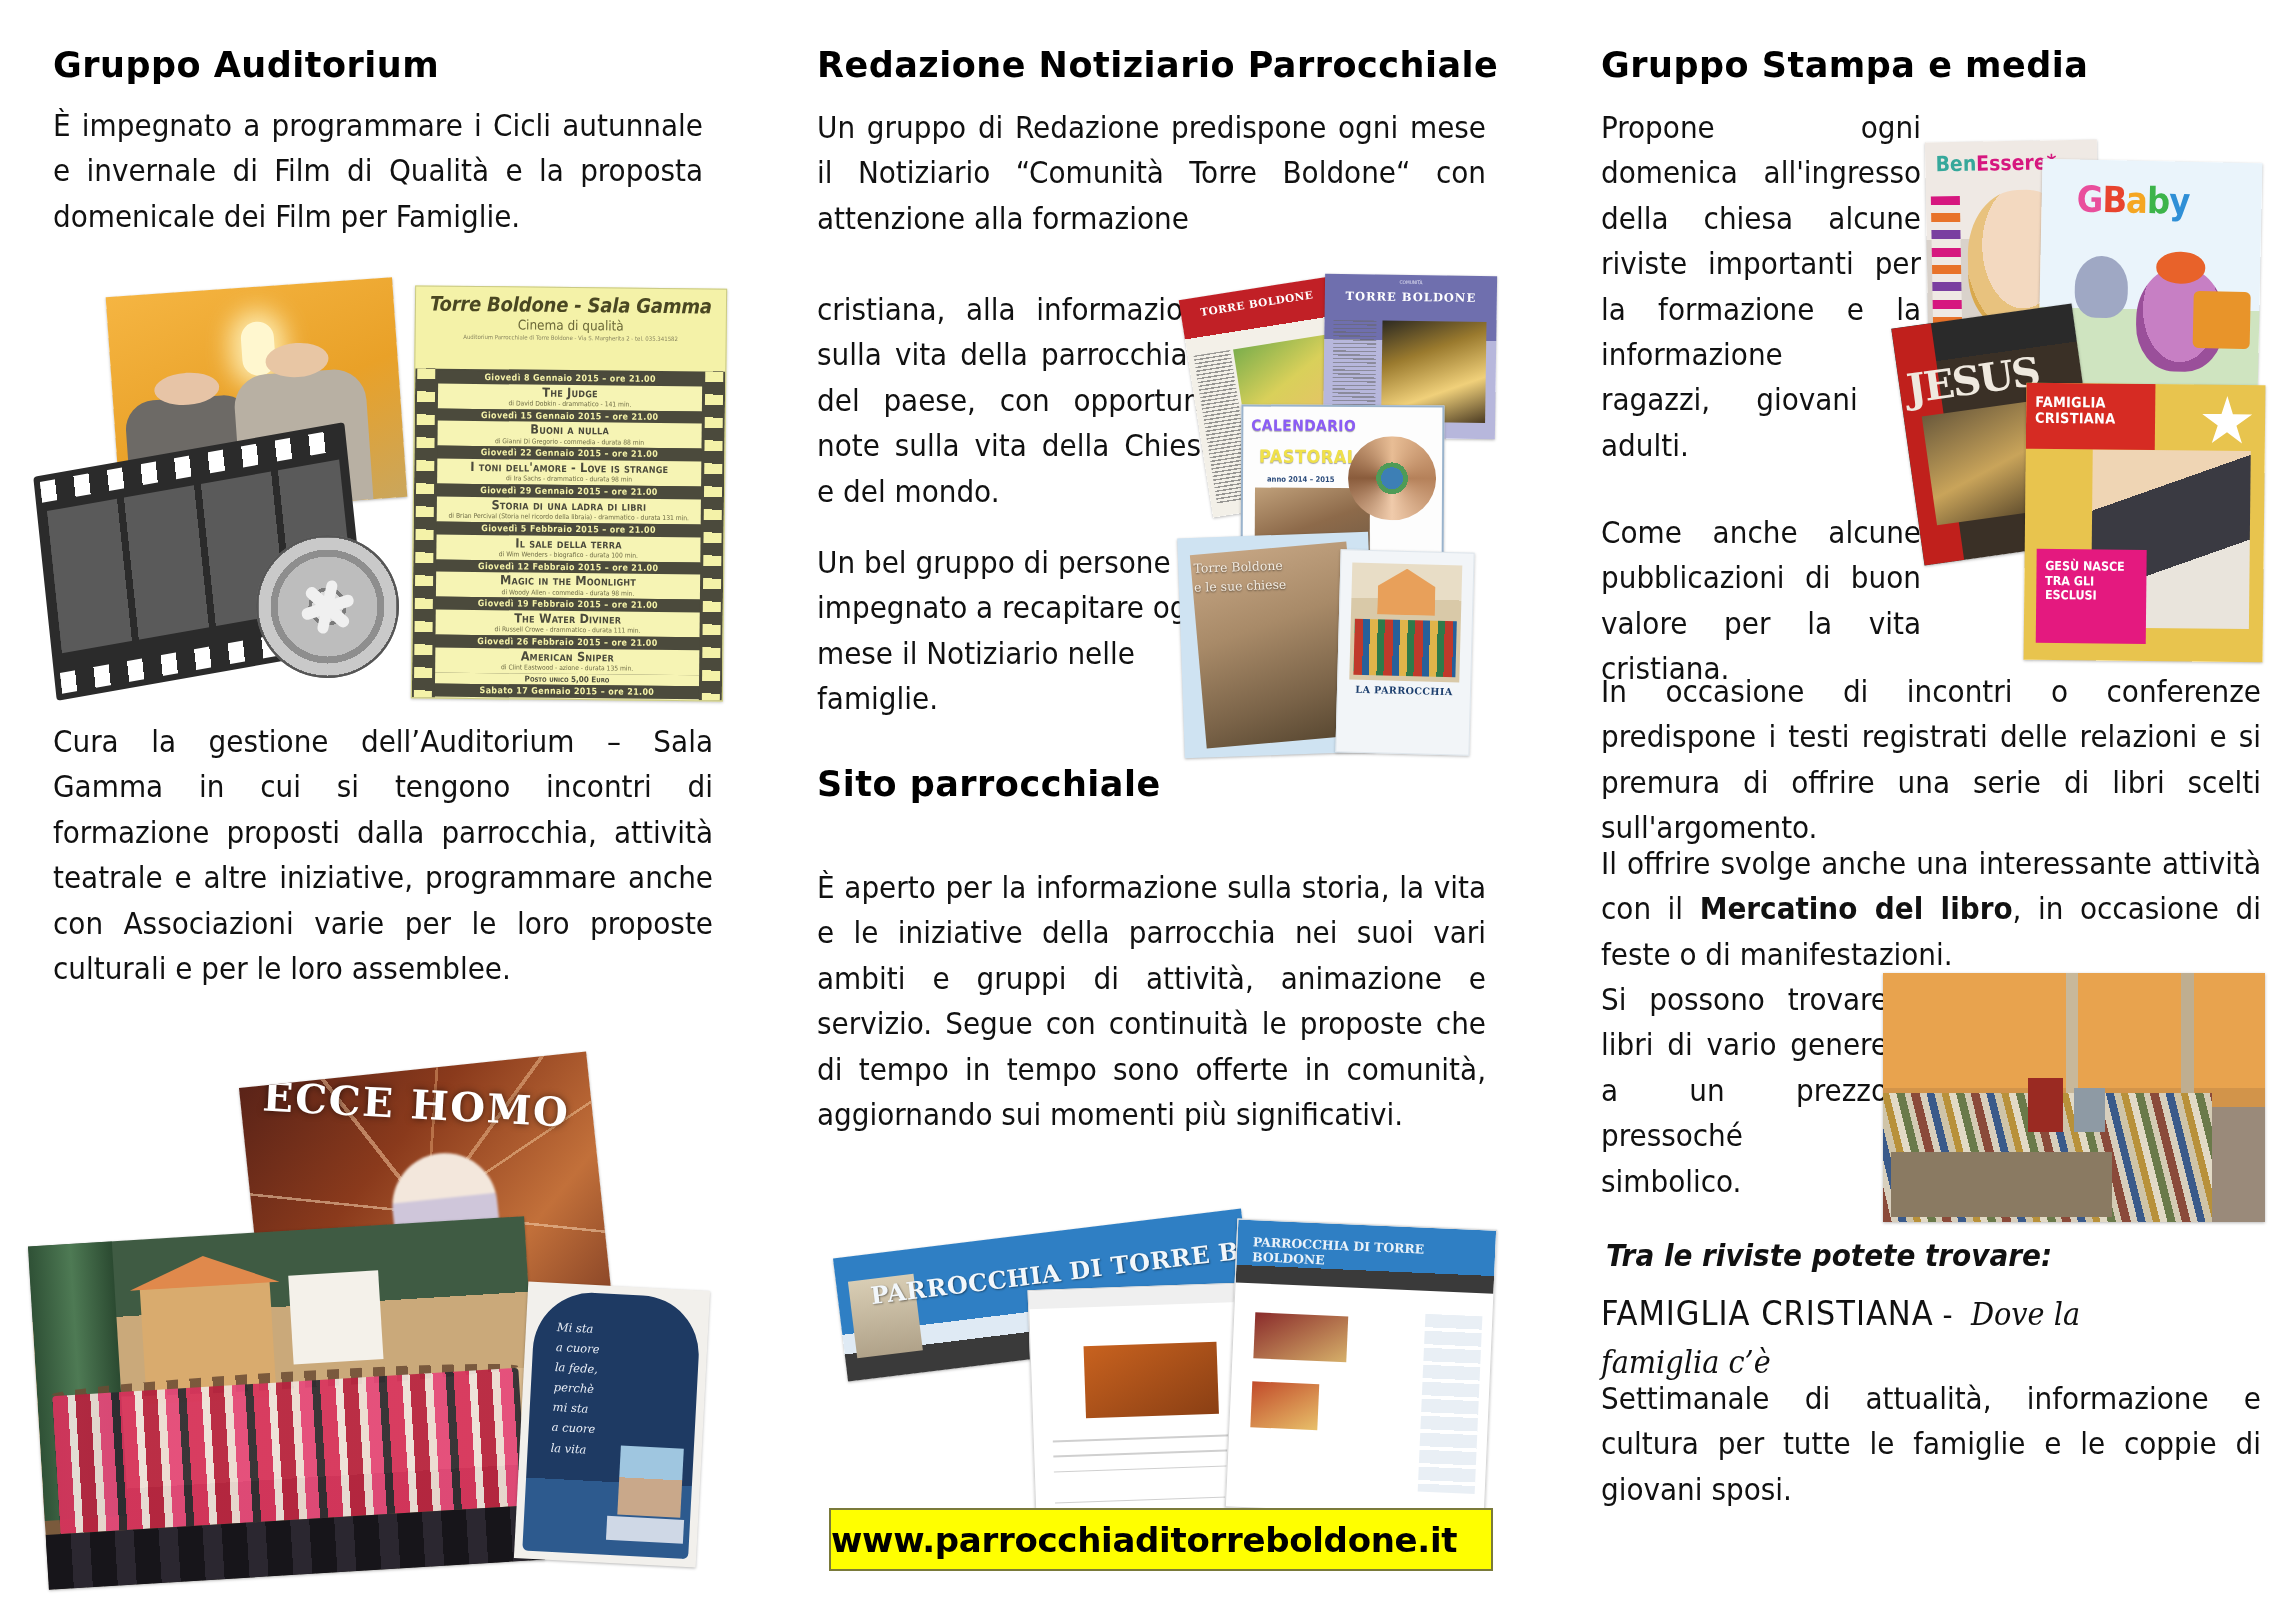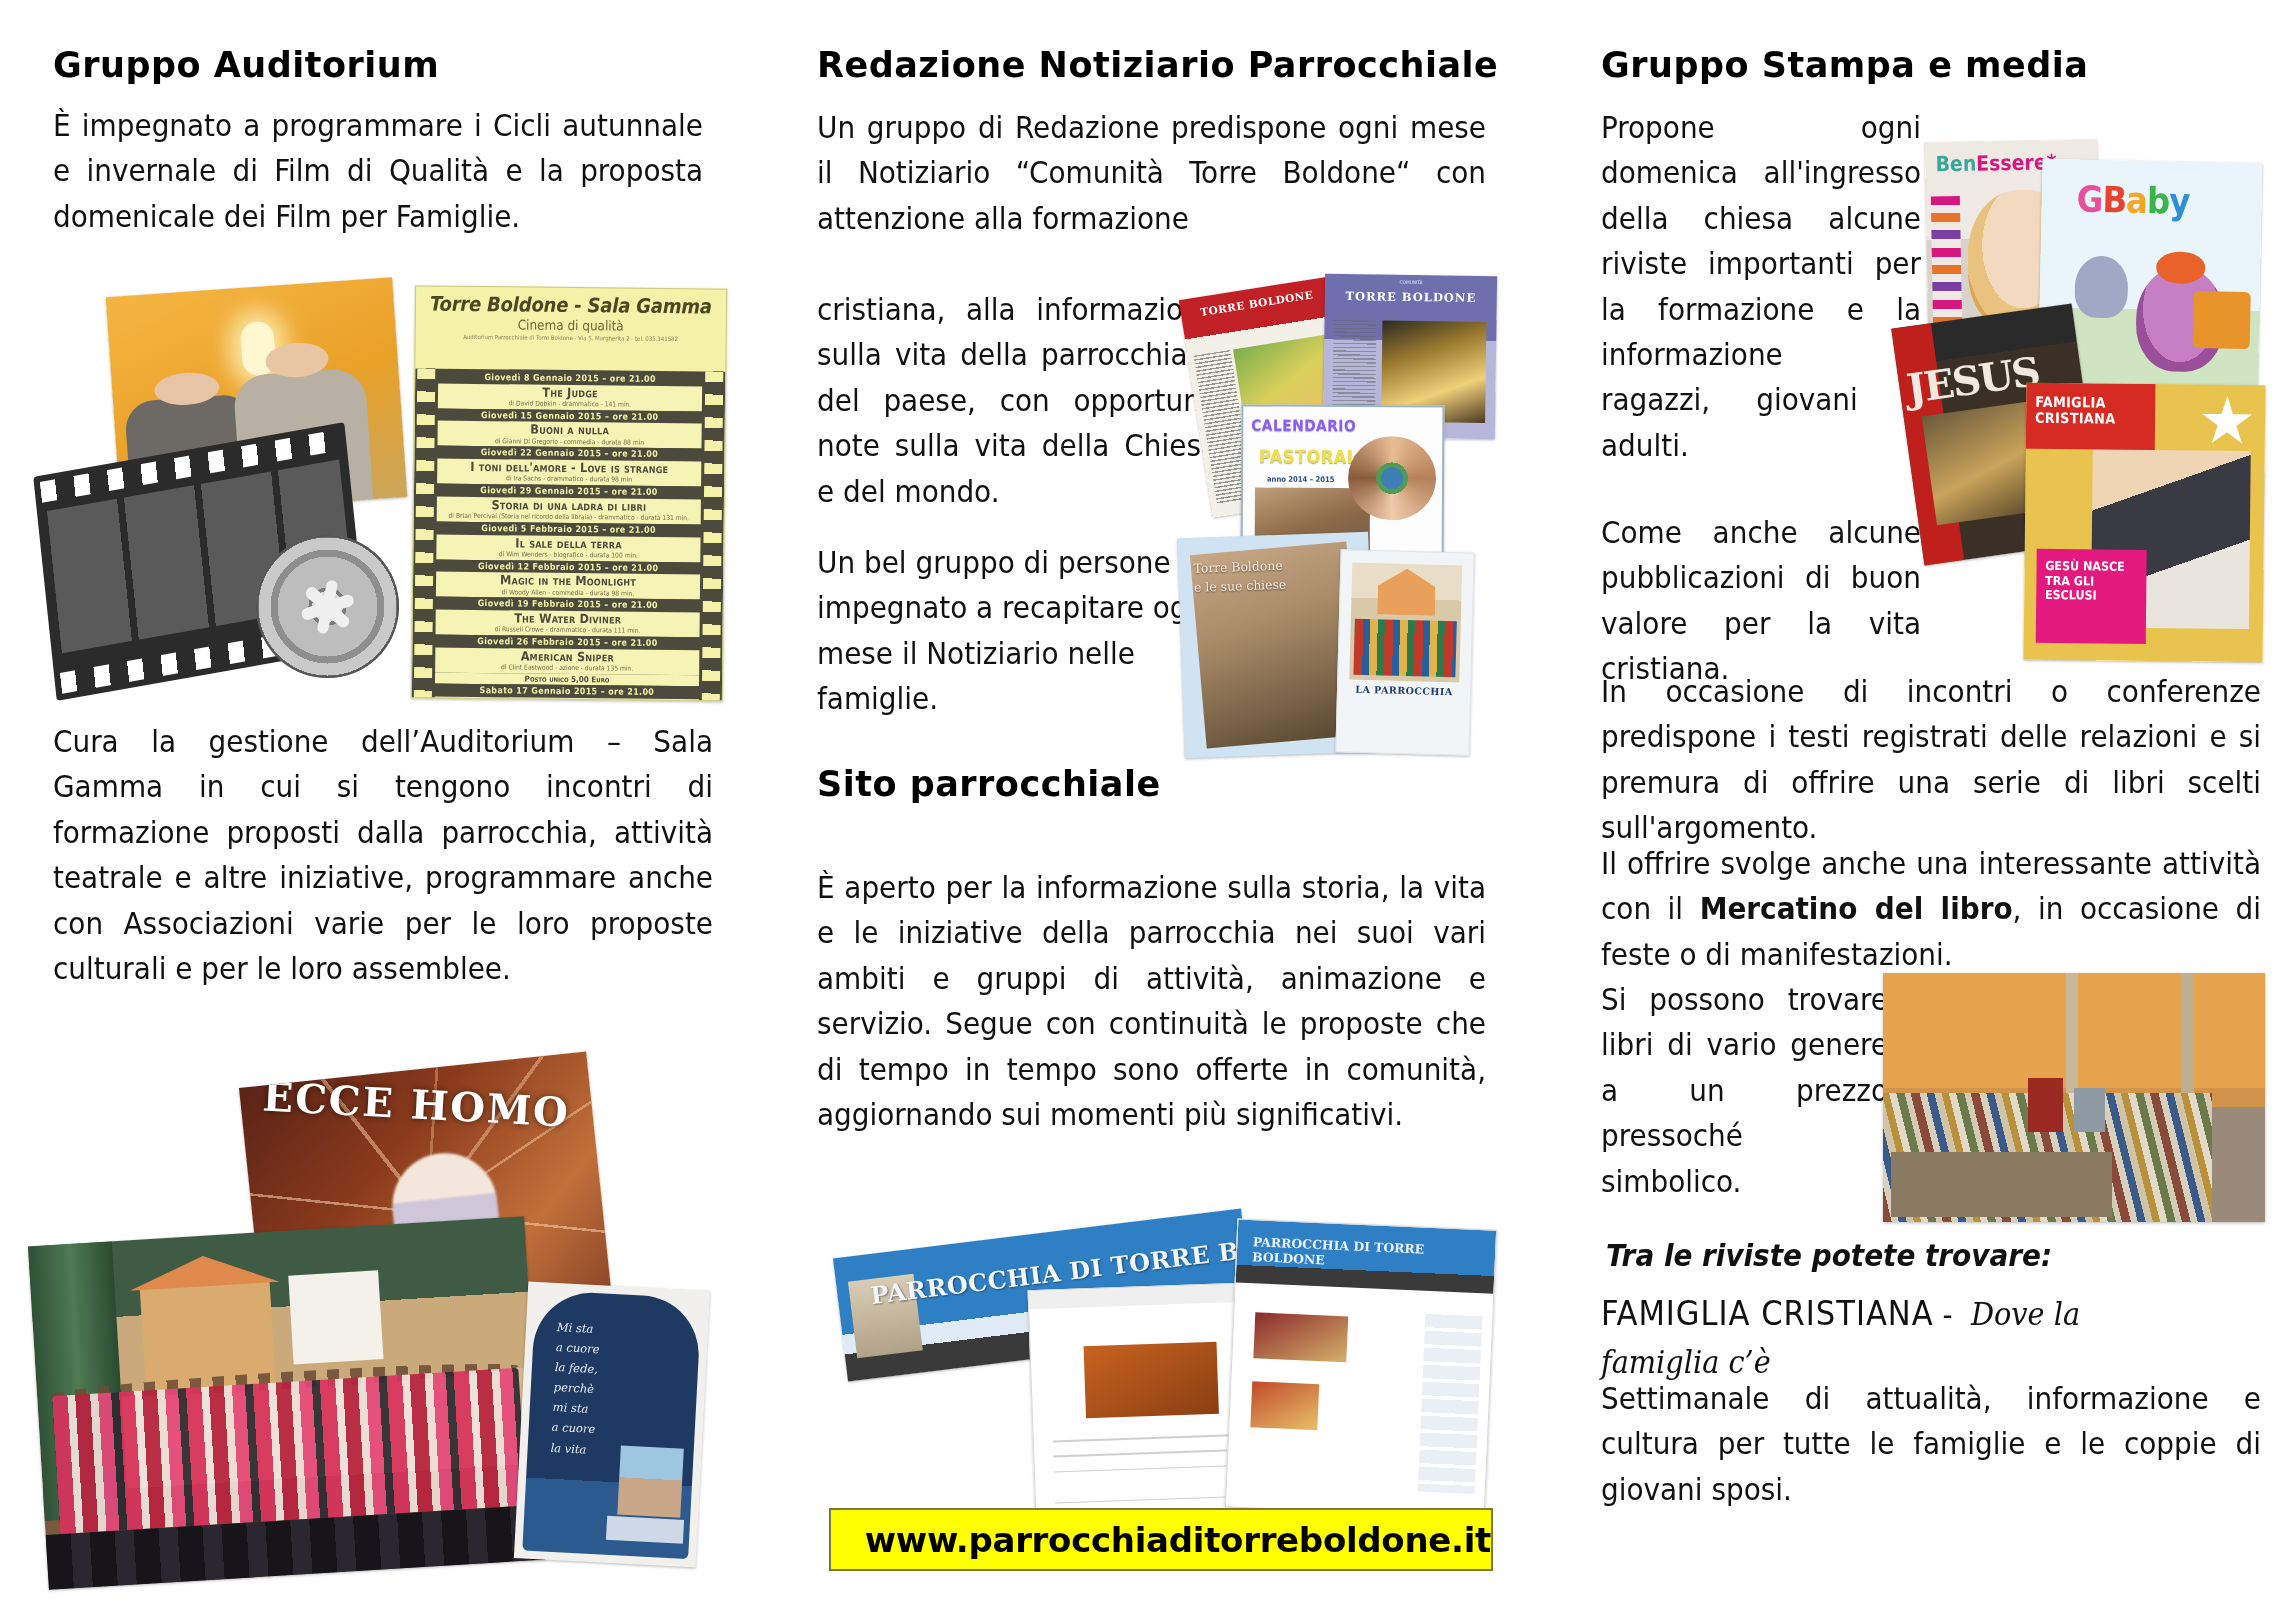--- a/index.html
+++ b/index.html
@@ -231,21 +231,21 @@
      font-family:"DejaVu Serif","Liberation Serif",serif;font-size:12.4px;}
   #web3 .img{position:absolute;left:8%;top:32%;width:36%;height:16%;
      background:linear-gradient(150deg,#8a2b2b,#d6b06a);}
   #web3 .img2{position:absolute;left:8%;top:56%;width:26%;height:16%;
      background:linear-gradient(150deg,#c14a2a,#e8c06a);}
   #web3 .side{position:absolute;right:4%;top:30%;width:22%;height:62%;
      background:repeating-linear-gradient(to bottom,#e9eff5 0 13.4px,#fff 13.4px 17px);}
 
   #urlbar{position:absolute;left:829px;top:1508px;width:660px;height:59px;
      background:#ffff00;border:2.9px solid #7a7a3a;display:flex;align-items:center;
-     justify-content:flex-end;}
+     justify-content:flex-start;}
   #urlbar span{font-family:"DejaVu Sans","Liberation Sans",sans-serif;
      font-weight:bold;font-size:34px;color:#000;letter-spacing:-0.3px;}
 
   
   #rc-head{position:absolute;left:1601px;top:46px;}
   #rc-p1{position:absolute;left:1601px;top:105px;width:320px;}
   #rc-p2{position:absolute;left:1601px;top:510px;width:320px;}
   #rc-p3{position:absolute;left:1601px;top:669px;width:660px;}
   #rc-p4{position:absolute;left:1601px;top:841px;width:660px;}
   #rc-p5{position:absolute;left:1601px;top:977px;width:287px;}

